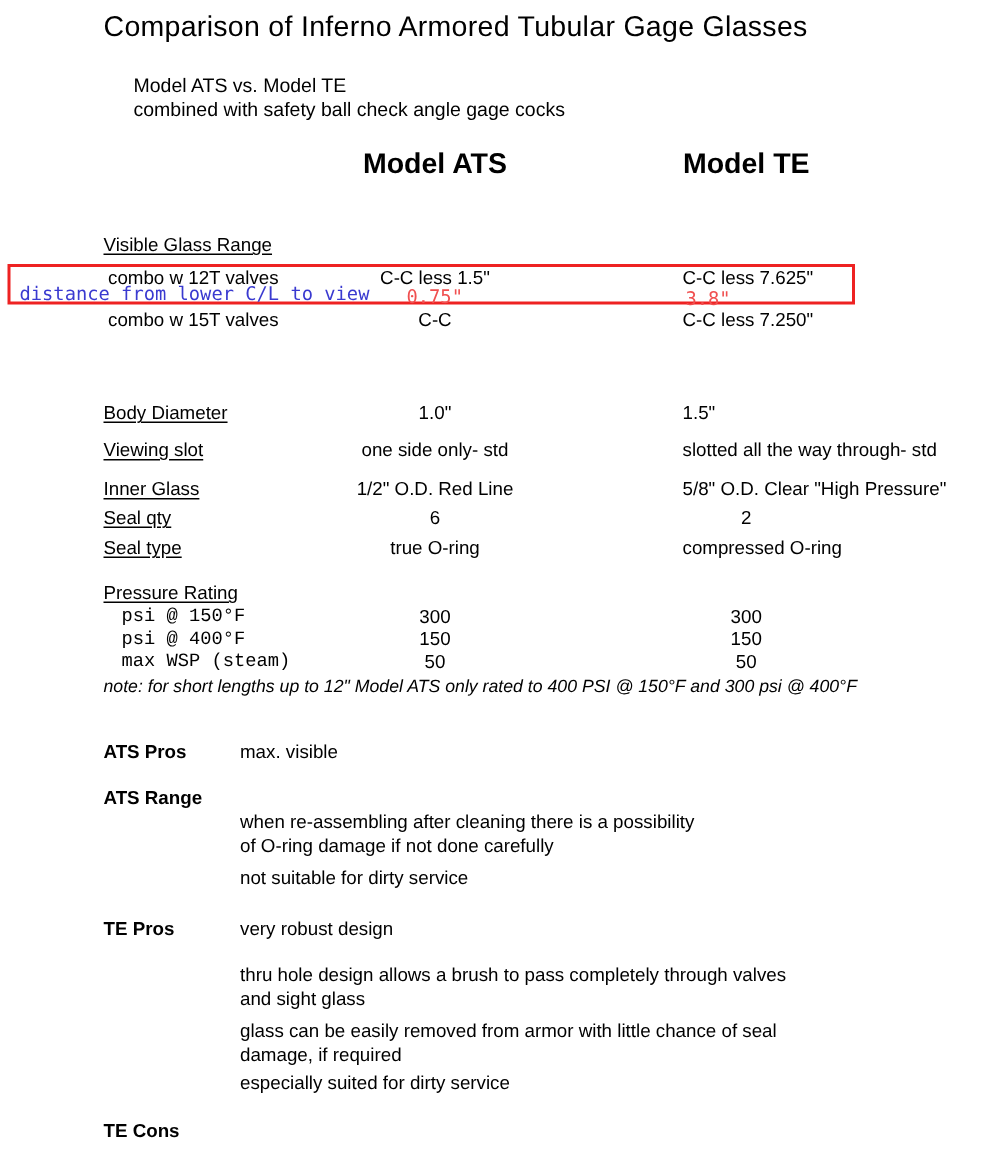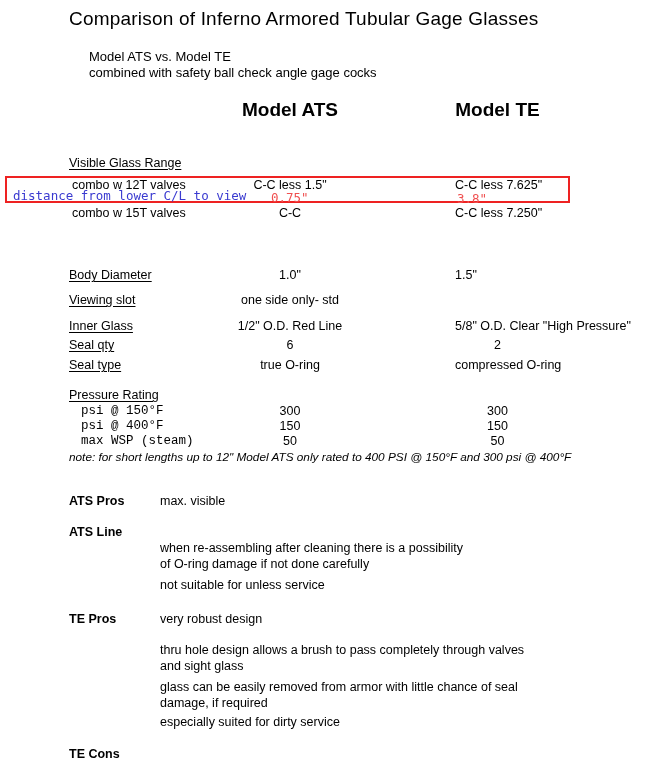--- a/index.html
+++ b/index.html
@@ -84,20 +84,21 @@
 
 <div class="row" style="top:268px">
   <span class="lab u">Body Diameter</span>
   <span class="ats">1.0"</span>
   <span class="te">1.5"</span>
 </div>
 
 <div class="row" style="top:293px">
   <span class="lab u">Viewing slot</span>
   <span class="ats">one side only- std</span>
+  <span class="te">slotted all the way through- std</span>
 </div>
 
 <div class="row" style="top:319px">
   <span class="lab u">Inner Glass</span>
   <span class="ats">1/2" O.D. Red Line</span>
   <span class="te">5/8" O.D. Clear "High Pressure"</span>
 </div>
 
 <div class="row" style="top:338px">
   <span class="lab u">Seal qty</span>
@@ -134,30 +135,30 @@
 </div>
 
 <div class="abs note" style="top:450px">note: for short lengths up to 12" Model ATS only rated to 400 PSI @ 150°F and 300 psi @ 400°F</div>
 
 <div class="row" style="top:494px">
   <span class="remark-label pre">ATS  Pros</span>
   <span class="remark-text">max. visible</span>
 </div>
 
 <div class="row" style="top:525px">
-  <span class="remark-label">ATS Line</span>
+  <span class="remark-label">ATS Range</span>
 </div>
 <div class="row" style="top:541px">
   <span class="remark-text">when re-assembling after cleaning there is a possibility</span>
 </div>
 <div class="row" style="top:557px">
   <span class="remark-text">of O-ring damage if not done carefully</span>
 </div>
 <div class="row" style="top:578px">
-  <span class="remark-text">not suitable for unless service</span>
+  <span class="remark-text">not suitable for dirty service</span>
 </div>
 
 <div class="row" style="top:612px">
   <span class="remark-label">TE Pros</span>
   <span class="remark-text">very robust design</span>
 </div>
 <div class="row" style="top:643px">
   <span class="remark-text">thru hole design allows a brush to pass completely through valves</span>
 </div>
 <div class="row" style="top:659px">

